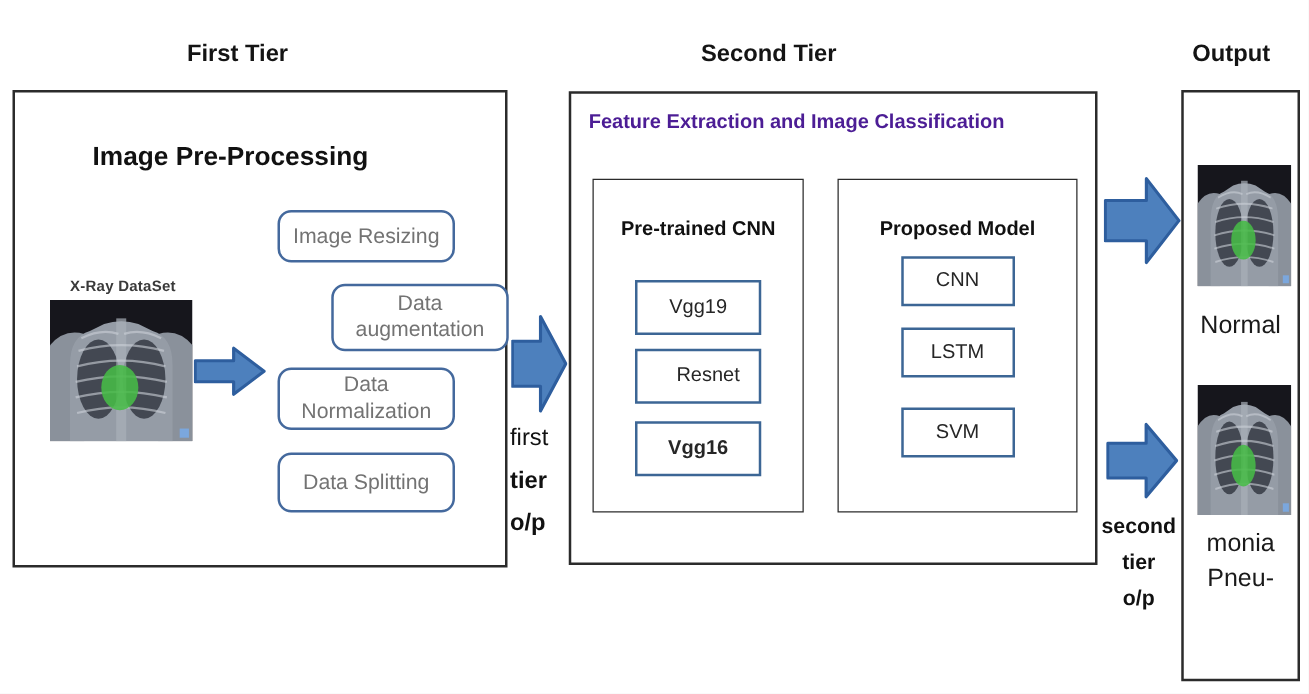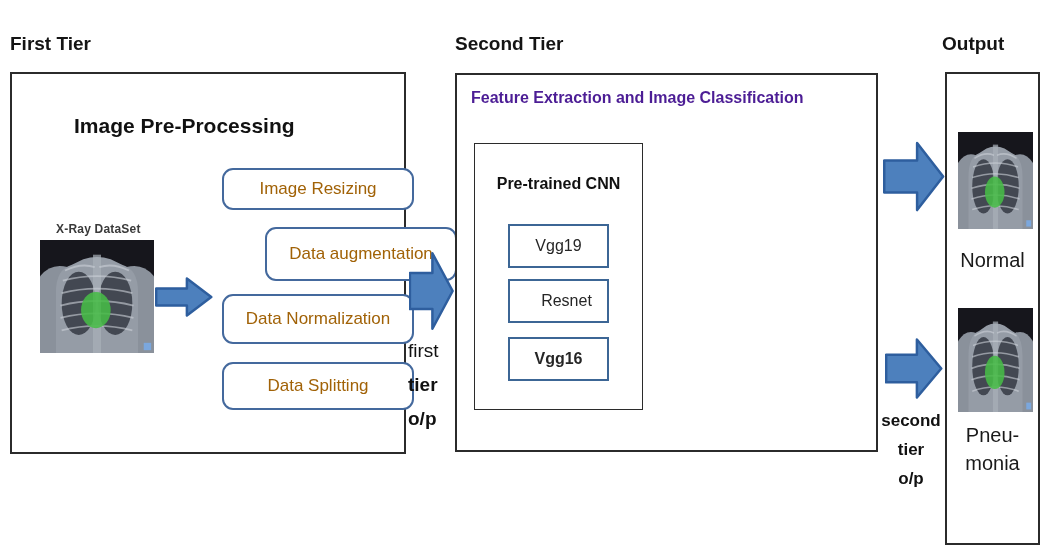--- a/index.html
+++ b/index.html
@@ -1,30 +1,30 @@
 <!DOCTYPE html>
 <html style="--arrow-fill: #4d80bd; --arrow-stroke: #2e5e9e; --process-box-border: #44699d; --model-box-border: #3c6695; --outline: #2b2b2b; --highlight-green: #47bb47;"><head>
 <meta charset="utf-8">
 <style>
   html,body{margin:0;padding:0;background:#f3f3f3;}
   .canvas{
     position:relative;width:1047px;height:555px;background:#ffffff;
     font-family:"Liberation Sans", sans-serif;color:#1c1c1c;overflow:hidden;
   }
   .abs{position:absolute;}
-  .tier-heading{font-weight:bold;font-size:19px;text-align:left;color:#141414;}
+  .tier-heading{font-weight:bold;font-size:19px;text-align:center;color:#141414;}
   .panel{border:2px solid var(--outline,#2b2b2b);background:#fff;box-sizing:border-box;}
   .thin-panel{border:1.5px solid var(--outline,#2b2b2b);background:#fff;box-sizing:border-box;}
   .pp-title{font-weight:bold;font-size:21px;color:#111;}
   .dataset-label{font-weight:bold;font-size:12px;color:#3a3a3a;letter-spacing:.2px;}
   .step-box{
-    position:absolute;left:222px;width:192px;box-sizing:border-box;
+    position:absolute;left:222px;width:142px;box-sizing:border-box;
     border:2.5px solid var(--process-box-border,#44699d);border-radius:11px;
     display:flex;align-items:center;justify-content:center;text-align:center;
-    font-size:17px;line-height:1.22;color:#a16207;padding:2px 8px;background:#fff;
+    font-size:17px;line-height:1.22;color:#737373;padding:2px 8px;background:#fff;
   }
   .block-arrow{display:block;width:100%;height:100%;}
   .block-arrow polygon{
     fill:var(--arrow-fill,#4d80bd);stroke:var(--arrow-stroke,#2e5e9e);
     stroke-width:2.5;stroke-linejoin:round;
   }
   .conn-label{font-size:19px;line-height:34px;color:#111;}
   .conn-label .b{font-weight:bold;}
   .conn-label-2{font-size:17px;line-height:29px;font-weight:bold;text-align:center;color:#111;}
   .st-title{font-weight:bold;font-size:16px;color:#4c1d95;}
@@ -104,20 +104,26 @@
   <div class="abs panel" style="left:455px;top:73px;width:423px;height:379px;"></div>
   <div class="abs st-title" style="left:471px;top:89px;">Feature Extraction and Image Classification</div>
 
   <div class="abs thin-panel group g1" style="left:474px;top:143px;width:169px;height:267px;">
     <div class="group-title">Pre-trained CNN</div>
     <div class="model-box mt15">Vgg19</div>
     <div class="model-box mt11">Resnet</div>
     <div class="model-box mt14">Vgg16</div>
   </div>
 
+  <div class="abs thin-panel group g2" style="left:670px;top:143px;width:192px;height:267px;">
+    <div class="group-title">Proposed Model</div>
+    <div class="model-box mt12">CNN</div>
+    <div class="model-box mt17">LSTM</div>
+    <div class="model-box mt24">SVM</div>
+  </div>
 
   <div class="abs" style="left:883px;top:140px;width:62px;height:73px;">
     <svg class="block-arrow" viewBox="0 0 100 100" preserveAspectRatio="none">
       <polygon points="2,28 55,28 55,4 97,50 55,96 55,72 2,72" vector-effect="non-scaling-stroke"></polygon>
     </svg>
   </div>
   <div class="abs" style="left:885px;top:337px;width:58px;height:63px;">
     <svg class="block-arrow" viewBox="0 0 100 100" preserveAspectRatio="none">
       <polygon points="2,28 55,28 55,4 97,50 55,96 55,72 2,72" vector-effect="non-scaling-stroke"></polygon>
     </svg>
@@ -170,17 +176,17 @@
       <path d="M19,47 Q50,39 81,47"></path>
       <path d="M18,58 Q50,50 82,58"></path>
       <path d="M18,69 Q50,61 82,69"></path>
       <path d="M19,80 Q50,72 81,80"></path>
     </g>
     <ellipse cx="49" cy="62" rx="13" ry="16" style="fill:var(--highlight-green,#47bb47)" opacity="0.88"></ellipse>
     <rect x="91" y="91" width="6.5" height="6.5" fill="#7ba7dd"></rect>
   </svg>
 </div>
   <div class="abs out-label" style="left:945px;top:421px;width:95px;">
+    <div>monia</div>
     <div>Pneu-</div>
-    <div>monia</div>
   </div>
 
 </div>
 
 </body></html>

